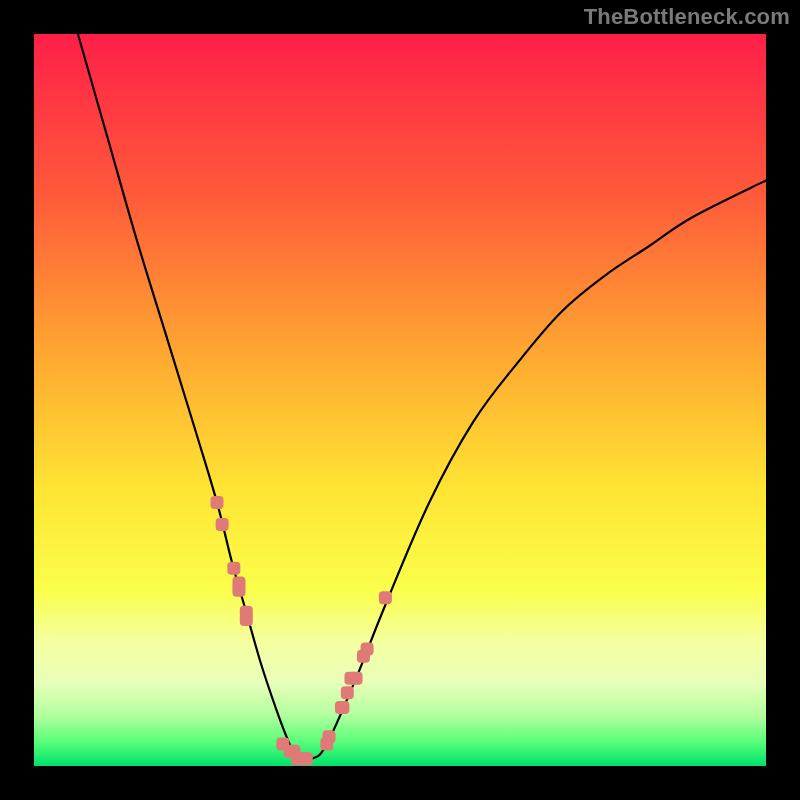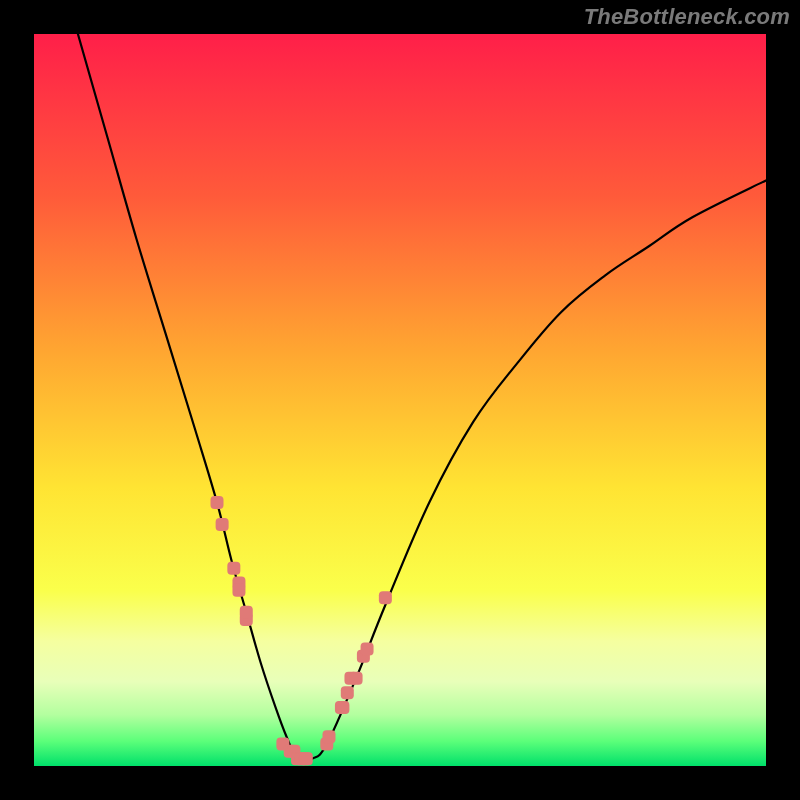--- a/index.html
+++ b/index.html
@@ -7,21 +7,20 @@
     padding: 0;
     width: 800px;
     height: 800px;
     background: #000;
     overflow: hidden;
   }
   .stage {
     position: relative;
     width: 800px;
     height: 800px;
-    font-style: italic;
   }
   svg {
     position: absolute;
     top: 0;
     left: 0;
   }
   .watermark {
     position: absolute;
     top: 4px;
     right: 10px;

